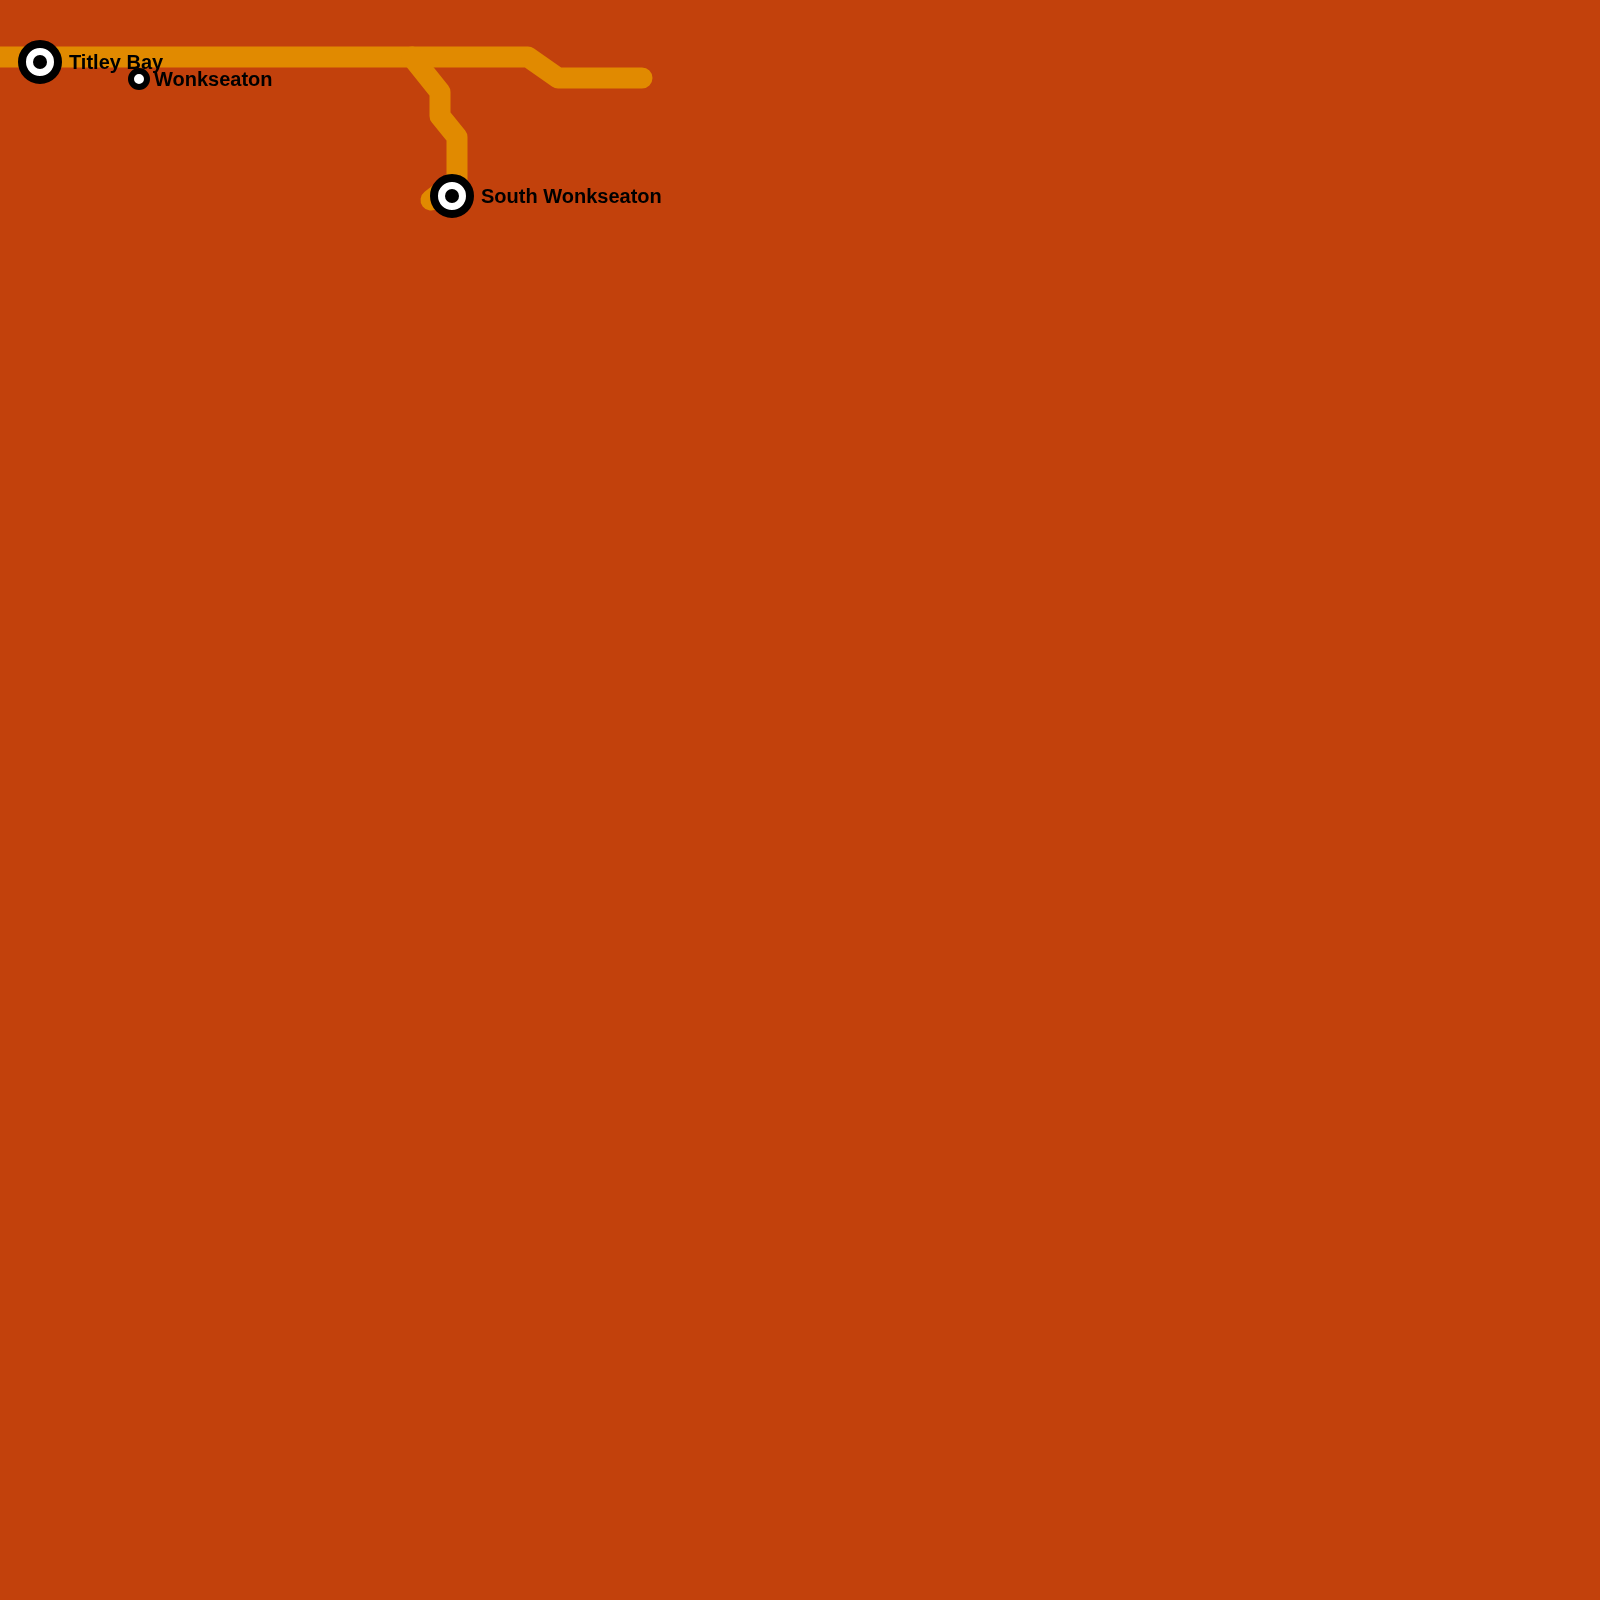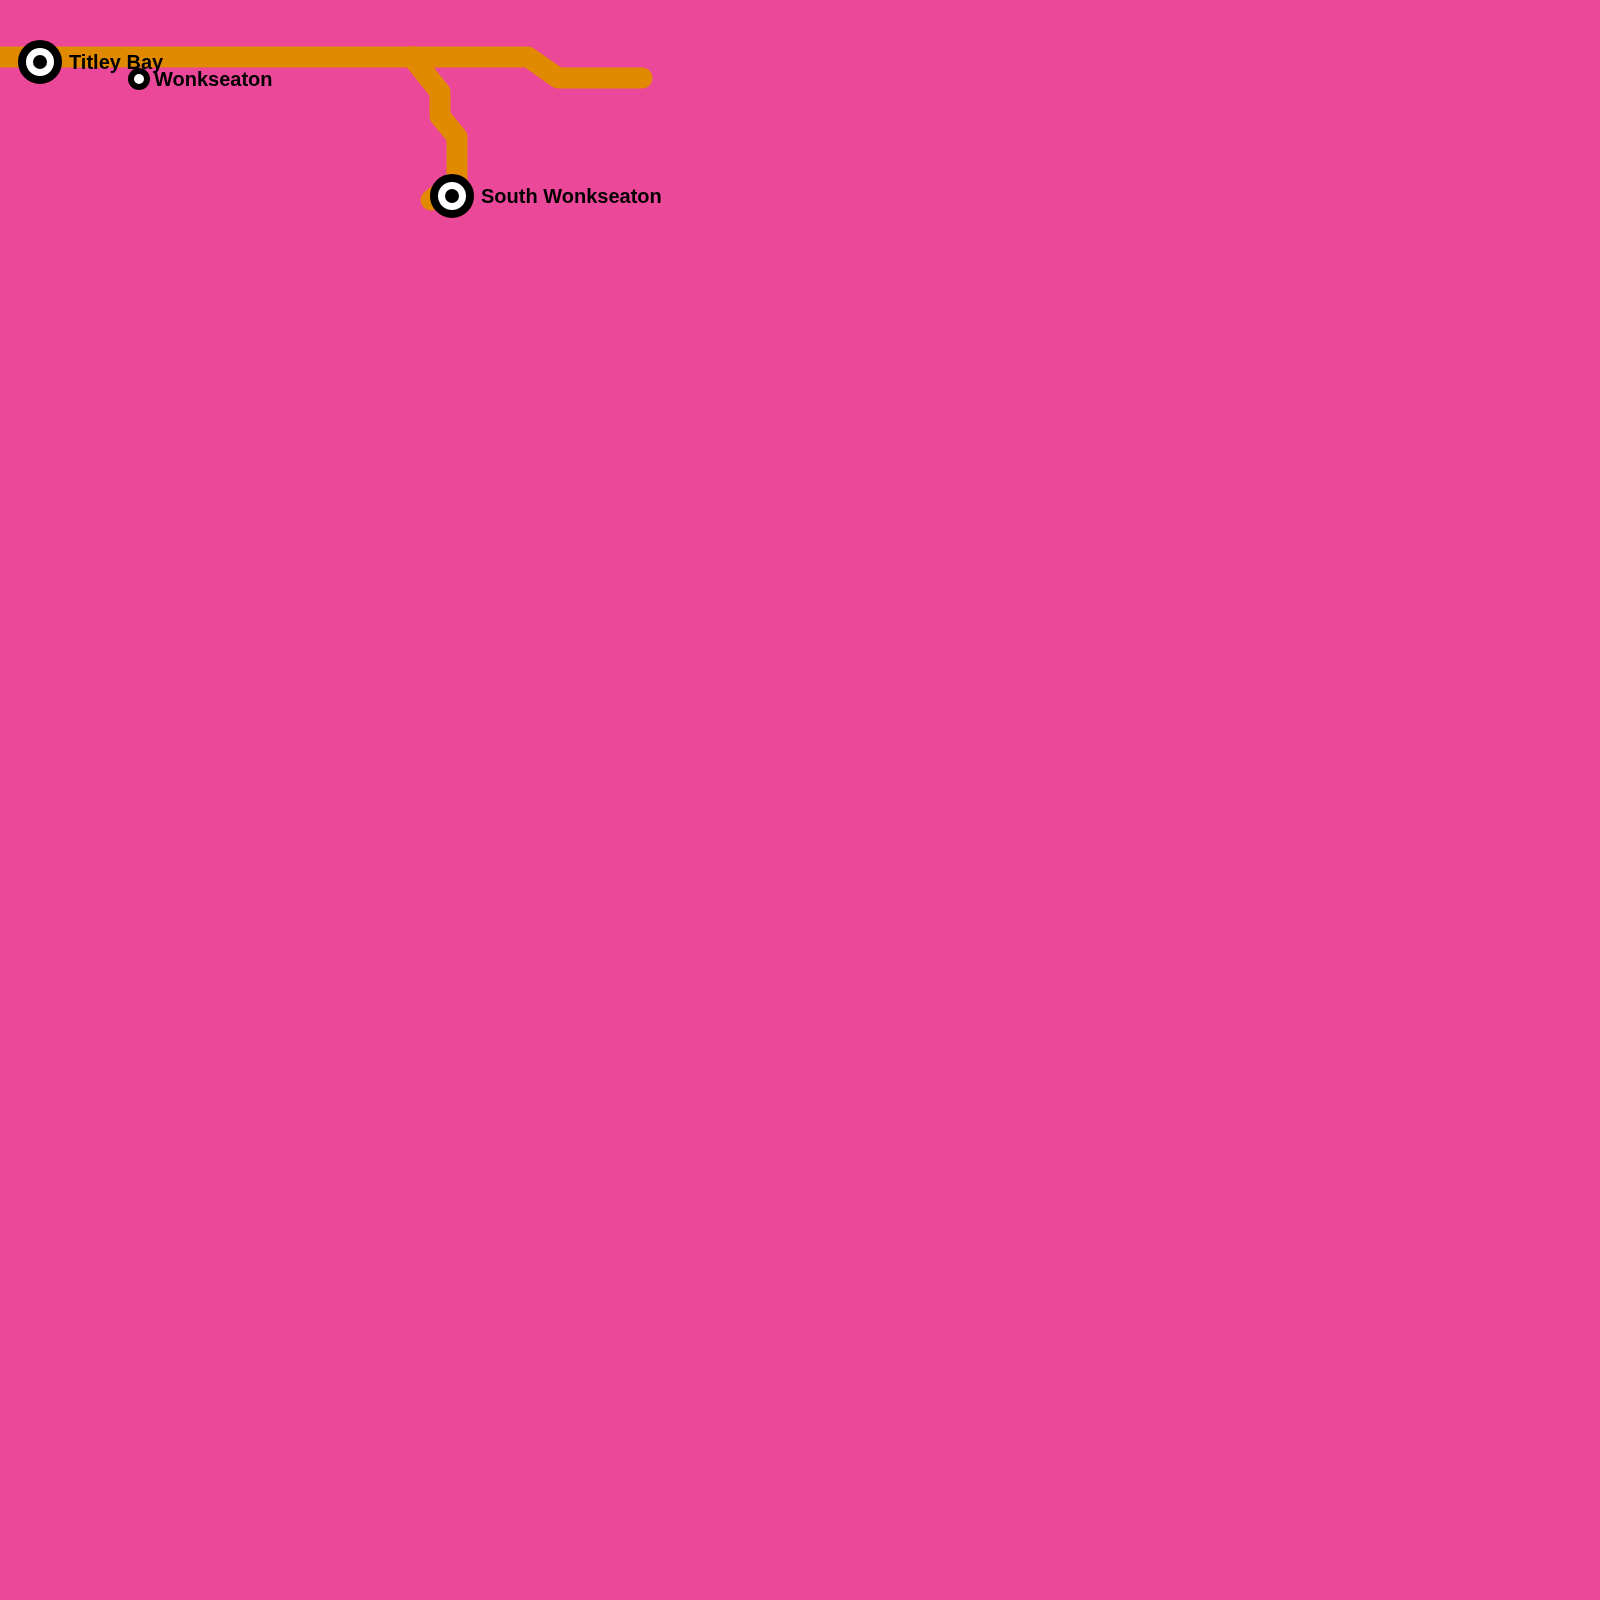--- a/index.html
+++ b/index.html
@@ -4,21 +4,21 @@
 <style>
   html, body {
     margin: 0;
     padding: 0;
     background: #ffffff;
   }
   .map-canvas {
     position: relative;
     width: 1600px;
     height: 1600px;
-    background: #ec4899;
+    background: #c2410c;
     overflow: hidden;
   }
   svg { display: block; }
   .station-label {
     font-family: "Liberation Sans", sans-serif;
     font-weight: bold;
     font-size: 20px;
     fill: #000000;
   }
 </style>

